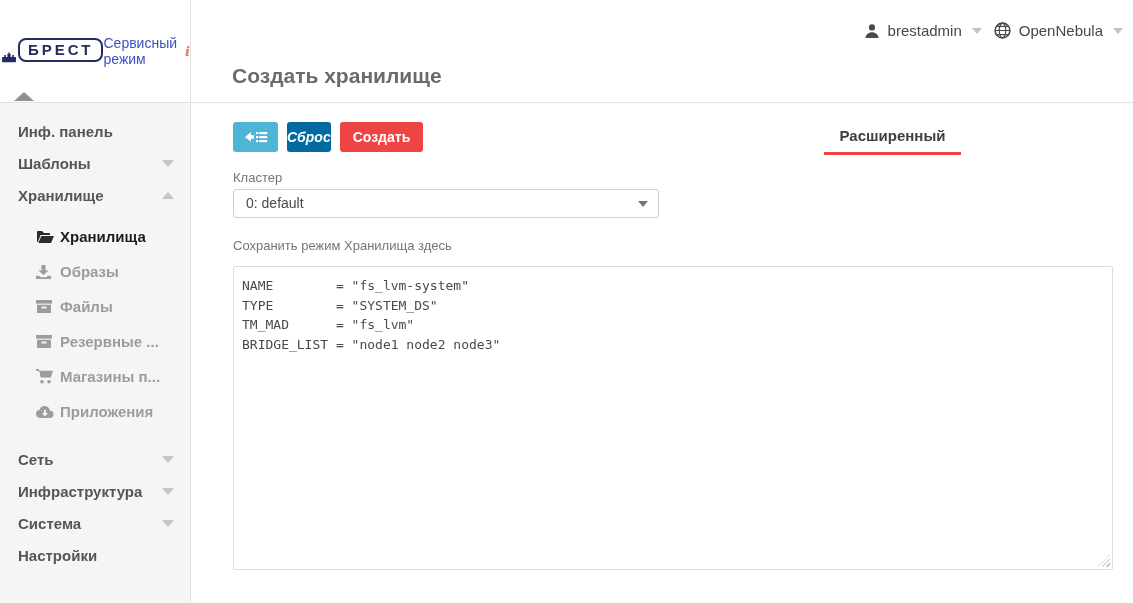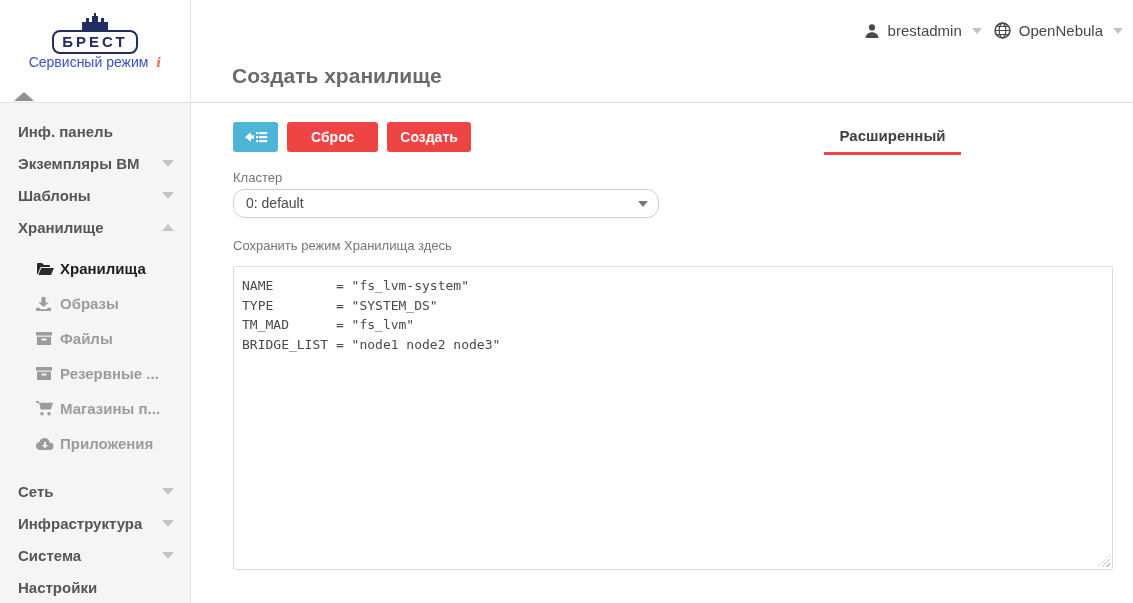--- a/index.html
+++ b/index.html
@@ -3,21 +3,21 @@
 <meta charset="utf-8">
 <style>
   * { margin:0; padding:0; box-sizing:border-box; }
   html,body { width:1133px; height:603px; overflow:hidden; background:#fff;
               font-family:"Liberation Sans", sans-serif; }
 
   
   #sidebar { position:absolute; left:0; top:0; width:191px; height:603px;
              background:#f5f5f5; border-right:1px solid #e2e2e2; }
   #logo-area { position:relative; height:103px; background:#fff; border-bottom:1px solid #e3e3e3;
-               display:flex; flex-direction:column; align-items:center; }
+               display:flex; flex-direction:row; align-items:center; }
   #castle-icon { margin-top:12px; }
   #logo-box { border:2px solid #232d62; border-radius:8px; padding:1px 8px 2px 8px;
               font-size:15px; font-weight:bold; letter-spacing:3px; color:#232d62; margin-top:-2px; }
   #service-mode { margin-top:0; font-size:14px; color:#3b52c4; cursor:pointer; }
   #info-badge { font-family:"DejaVu Serif", serif; font-weight:bold; font-style:italic;
                 color:#ed7161; font-size:13px; margin-left:8px; cursor:pointer; }
   #menu-collapse { position:absolute; left:14px; bottom:1px; width:0; height:0;
                    border-left:10px solid transparent; border-right:10px solid transparent;
                    border-bottom:9px solid #8f8f8f; cursor:pointer; }
 
@@ -49,33 +49,33 @@
            border-top:6px solid #c2c2c2; margin-left:2px; }
 
   
   #main { position:absolute; left:191px; top:104px; right:0; bottom:0; background:#fff; }
 
   #toolbar { position:absolute; top:18px; left:42px; display:flex; gap:9px; }
   .btn { height:30px; border:none; border-radius:3px; color:#fff; font-size:14px;
          font-weight:bold; font-family:"Liberation Sans", sans-serif; cursor:pointer;
          display:flex; align-items:center; justify-content:center; }
   #btn-back { width:45px; background:#4eb5d6; }
-  #btn-reset { padding:0 24px; background:#ef4444; }
+  #btn-reset { padding:0 0; background:#0369a1;font-style:italic; }
   #btn-create { padding:0 13px; background:#ef4444; }
 
   #tabs { position:absolute; top:18px; right:172px; display:flex; }
   .tab { height:33px; text-align:center; font-size:15px; padding-top:5px; cursor:pointer; }
   #tab-wizard { width:162px; color:#b5b5b5; border-bottom:3px solid #e9e9e9; }
   #tab-advanced { width:137px; color:#3f3f3f; font-weight:bold; border-bottom:3px solid #ef4444; }
 
   #form { position:absolute; top:0; left:42px; right:20px; bottom:0; }
   .field-label { position:absolute; font-size:13px; color:#757575; }
   #cluster-label { top:66px; left:0; }
   #cluster-select { position:absolute; top:85px; left:0; width:426px; height:29px;
-                    border:1px solid #cfcfcf; border-radius:12px; background:#fff;
+                    border:1px solid #cfcfcf; border-radius:3px; background:#fff;
                     font-size:14px; color:#4a4a4a; line-height:27px; padding-left:12px;
                     cursor:pointer; }
   #cluster-caret { position:absolute; right:10px; top:11px; width:0; height:0;
                    border-left:5px solid transparent; border-right:5px solid transparent;
                    border-top:6px solid #777; }
   #template-label { top:134px; left:0; }
   #template-textarea { position:absolute; top:162px; left:0; width:100%; height:304px;
                        border:1px solid #dcdcdc; border-radius:2px; background:#fff;
                        font-family:"DejaVu Sans Mono", monospace; font-size:13px;
                        line-height:19.5px; color:#4a4a4a; padding:9px 8px; resize:none;
@@ -99,24 +99,20 @@
     <div style="display:flex; align-items:center;">
       <span id="service-mode">Сервисный режим</span>
       <span id="info-badge">i</span>
     </div>
     <div id="menu-collapse"></div>
   </div>
 
   <div id="menu">
     <div class="cat">
       <span class="lbl">Инф. панель</span>
-    </div>
-    <div class="cat">
-      <span class="lbl">Экземпляры ВМ</span>
-      <span class="chev down"></span>
     </div>
     <div class="cat">
       <span class="lbl">Шаблоны</span>
       <span class="chev down"></span>
     </div>
     <div class="cat">
       <span class="lbl">Хранилище</span>
       <span class="chev up"></span>
     </div>
 

